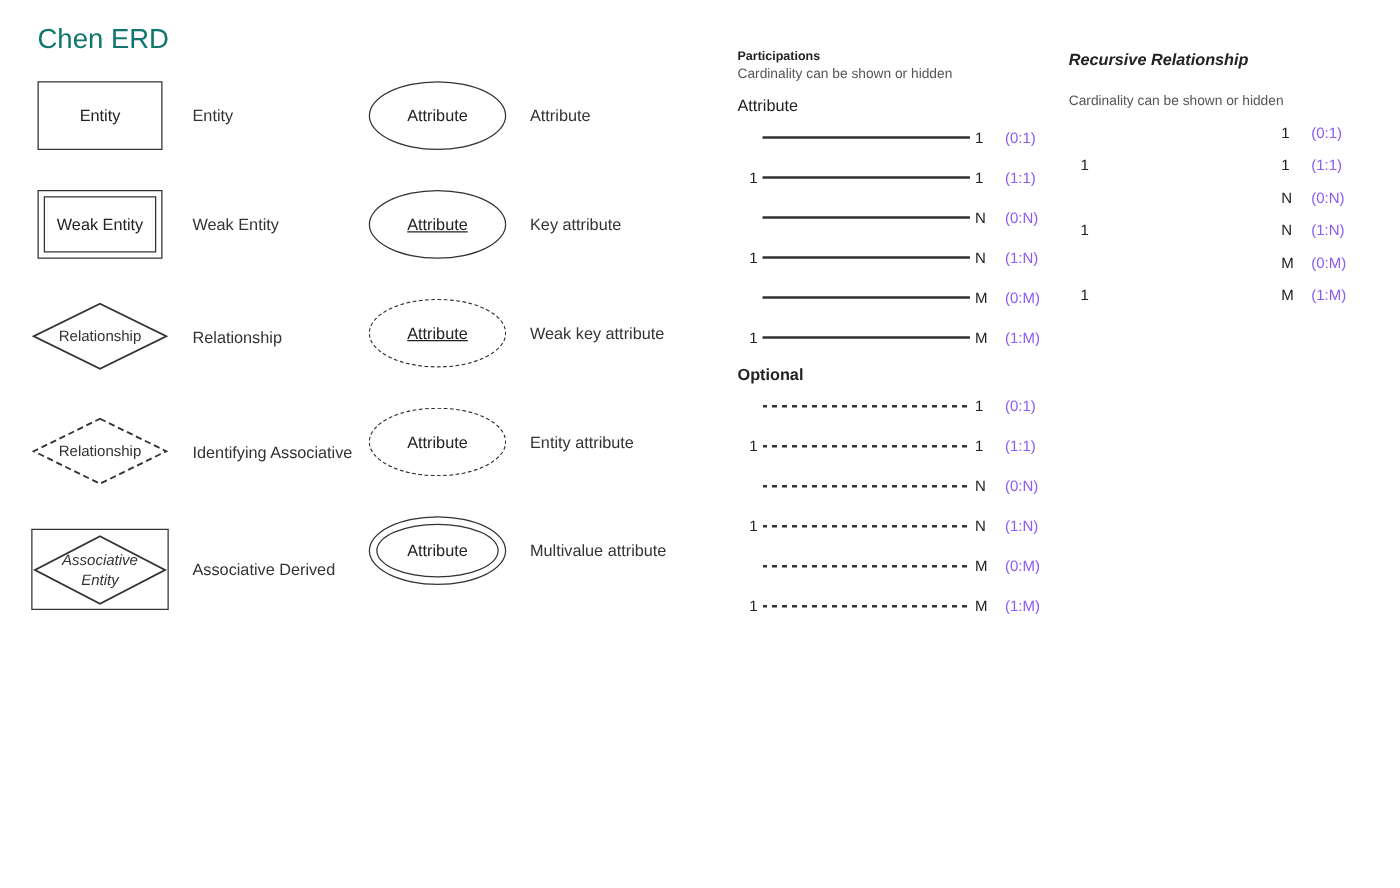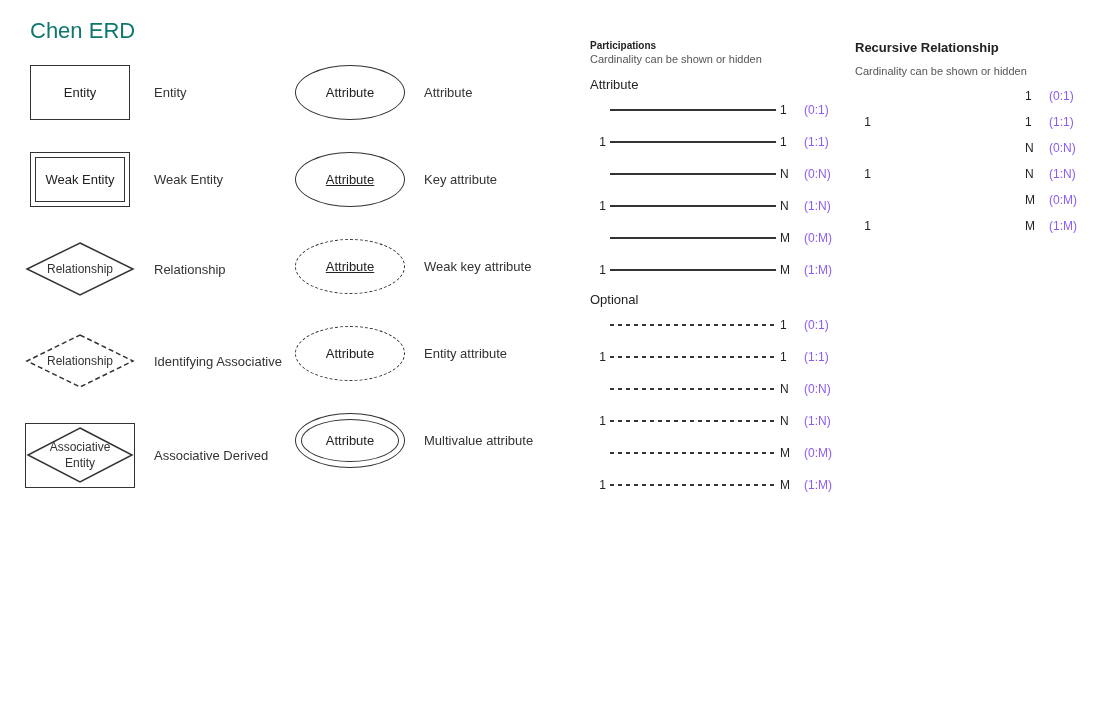--- a/index.html
+++ b/index.html
@@ -82,22 +82,24 @@
       display: flex;
       align-items: center;
       justify-content: center;
     }
     
     .assoc-entity {
       width: 110px;
       height: 65px;
       border: 1.5px solid #333;
       display: flex;
+      align-items: center;
       justify-content: center;
       position: relative;
+      font-style: italic;
     }
     
     .attrs-panel {
       position: absolute;
       top: 65px;
       left: 290px;
       width: 260px;
     }
     
     .ellipse-attr {
@@ -156,21 +158,21 @@
       color: #555;
       margin-bottom: 12px;
     }
     .mandatory-label {
       font-size: 13px;
       font-weight: 500;
       margin-bottom: 8px;
     }
     .optional-label {
       font-size: 13px;
-      font-weight: 400;
+      font-weight: 700;
       margin-bottom: 8px;
     }
     .participation-row {
       display: flex;
       align-items: center;
       margin-bottom: 12px;
       position: relative;
     }
     .line-container {
       flex: 1;
@@ -210,21 +212,22 @@
     
     .recursive-panel {
       position: absolute;
       top: 40px;
       left: 855px;
       width: 240px;
     }
     .recursive-panel .section-title {
       font-size: 13px;
       font-weight: 600;
-      margin-bottom: 10px;
+      margin-bottom: 20px;
+      font-style: italic;
     }
     .recursive-panel .section-subtitle {
       font-size: 11px;
       color: #555;
       margin-bottom: 12px;
     }
   </style>
 </head>
 <body>
 

